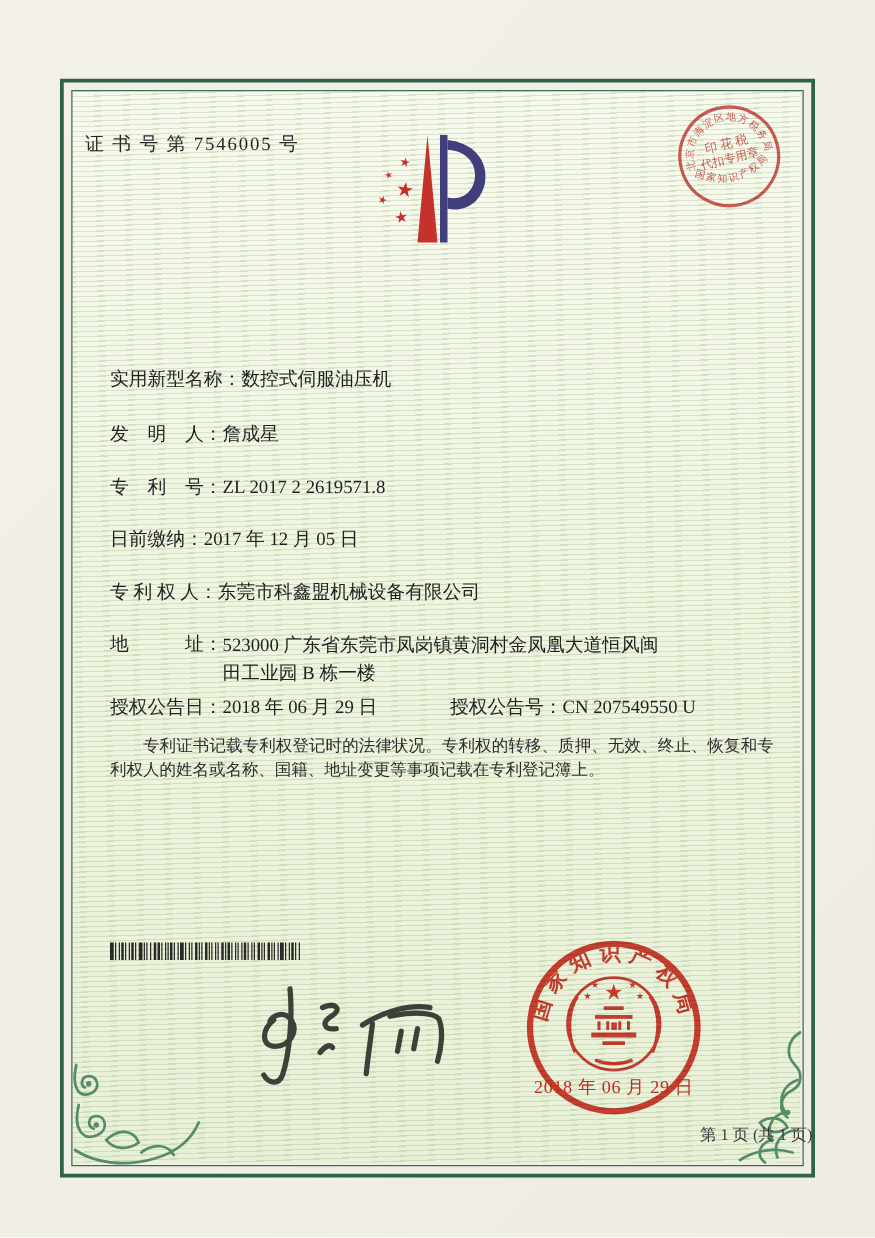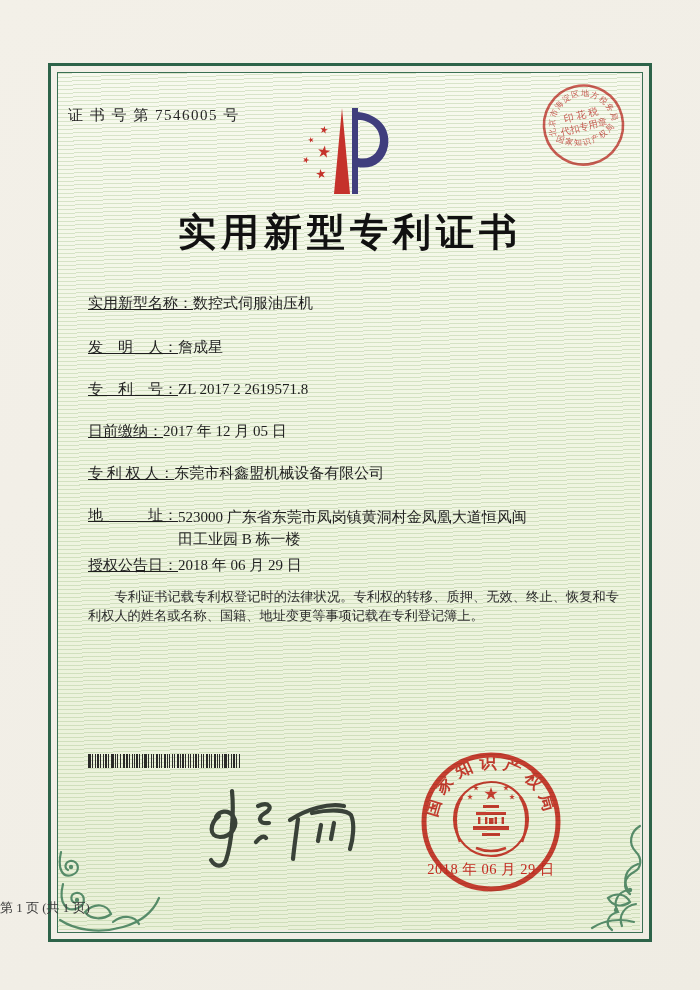--- a/index.html
+++ b/index.html
@@ -14,36 +14,36 @@
     position:absolute;left:58px;top:73px;width:582px;height:857px;z-index:0;
     background:
       repeating-linear-gradient(178deg,rgba(126,168,96,0.26) 0px,rgba(126,168,96,0.26) 1px,rgba(255,255,255,0) 1px,rgba(255,255,255,0) 4px),
       linear-gradient(#f7f9ee 0%,#eef4df 55%,#e9f0d8 100%);
   }
   .abs{position:absolute;}
   .cert-number{left:68px;top:106px;font-size:15px;letter-spacing:1.5px;color:#262626;z-index:3;}
   .title{left:0;top:207px;width:700px;text-align:center;font-size:38px;font-weight:bold;letter-spacing:5px;color:#111;z-index:3;}
   .fields{left:88px;top:294px;width:520px;font-size:15px;z-index:3;}
   .frow{position:absolute;left:0;white-space:nowrap;}
-  .frow .flabel{color:#1f1f1f;text-decoration:underline;}
+  .frow .flabel{color:#1f1f1f;}
   .frow .fvalue{color:#1f1f1f;}
   .fvalue-wrap{display:inline-block;vertical-align:top;white-space:normal;width:358px;line-height:22px;}
   .grant-right{position:absolute;left:272px;top:0;white-space:nowrap;}
   .bodytext{left:88px;top:587px;width:531px;font-size:13.2px;line-height:19px;color:#2c2c2c;text-align:justify;z-index:3;}
   .bodytext p{margin:0;text-indent:2em;}
   .barcode{left:88px;top:754px;height:14px;display:flex;align-items:stretch;z-index:3;}
   .barcode .bar{background:#2a2a28;}
   .signer{left:98px;top:805px;font-size:15px;color:#1e1e1e;z-index:3;}
   .signer .t{letter-spacing:8px;}
   .signer .n{margin-top:9px;letter-spacing:5px;}
   .signature-box{left:195px;top:780px;z-index:4;}
   .seal-box{left:416px;top:747px;z-index:5;mix-blend-mode:multiply;opacity:.94;}
   .seal-date{left:414px;top:860px;width:154px;text-align:center;color:#c32a1f;font-size:14.5px;letter-spacing:.5px;z-index:6;}
   .stamp-box{left:541px;top:82px;z-index:4;transform:rotate(-14deg);opacity:.88;mix-blend-mode:multiply;}
-  .footer{left:0;top:899px;width:650px;text-align:left;font-size:13px;color:#3a3a3a;z-index:3;}
+  .footer{left:0;top:899px;width:650px;text-align:right;font-size:13px;color:#3a3a3a;z-index:3;}
   .flourish-bl{left:57px;top:850px;z-index:2;}
   .flourish-br{left:572px;top:824px;z-index:2;}
   .logo-box{left:294px;top:104px;z-index:3;}
 </style>
 </head>
 <body>
 
 <div class="page">
 
   <div class="paper-inside"></div>
@@ -61,21 +61,20 @@
       <polygon points="58,4 64,4 64,90 58,90" fill="#403e7d"></polygon>
       <path d="M 64,8 C 84,10 97,24 94,42 C 91,58 78,66 64,63 L 64,54 C 78,57 86,47 86,36 C 86,24 76,16 64,16 Z" fill="#403e7d"></path>
       <use href="#star1" transform="translate(30,26) scale(4) rotate(12)" fill="#c5322b"></use>
       <use href="#star1" transform="translate(17,36) scale(3) rotate(-15)" fill="#c5322b"></use>
       <use href="#star1" transform="translate(30,48) scale(6.5) rotate(8)" fill="#c5322b"></use>
       <use href="#star1" transform="translate(12,56) scale(3.4) rotate(20)" fill="#c5322b"></use>
       <use href="#star1" transform="translate(27,70) scale(5) rotate(-10)" fill="#c5322b"></use>
     </svg>
   </div>
 
-  <div class="abs title">实用新型专利证书</div>
 
   <div class="abs fields">
     <div class="frow" style="top:0">
       <span class="flabel">实用新型名称：</span><span class="fvalue">数控式伺服油压机</span>
     </div>
     <div class="frow" style="top:44px">
       <span class="flabel">发　明　人：</span><span class="fvalue">詹成星</span>
     </div>
     <div class="frow" style="top:86px">
       <span class="flabel">专　利　号：</span><span class="fvalue">ZL 2017 2 2619571.8</span>
@@ -84,20 +83,23 @@
       <span class="flabel">日前缴纳：</span><span class="fvalue">2017 年 12 月 05 日</span>
     </div>
     <div class="frow" style="top:170px">
       <span class="flabel">专 利 权 人：</span><span class="fvalue">东莞市科鑫盟机械设备有限公司</span>
     </div>
     <div class="frow" style="top:212px">
       <span class="flabel" style="vertical-align:top">地　　　址：</span><span class="fvalue fvalue-wrap">523000 广东省东莞市凤岗镇黄洞村金凤凰大道恒风闽田工业园 B 栋一楼</span>
     </div>
     <div class="frow" style="top:262px;width:520px">
       <span class="flabel">授权公告日：</span><span class="fvalue">2018 年 06 月 29 日</span>
+      <span class="grant-right">
+        <span class="flabel">授权公告号：</span><span class="fvalue">CN 207549550 U</span>
+      </span>
     </div>
   </div>
 
   <div class="abs bodytext">
     <p>专利证书记载专利权登记时的法律状况。专利权的转移、质押、无效、终止、恢复和专利权人的姓名或名称、国籍、地址变更等事项记载在专利登记簿上。</p>
   </div>
 
   <div class="abs barcode" id="barcode">
       <div class="bar" style="width: 3px; margin-right: 1px;"></div>
       <div class="bar" style="width: 1px; margin-right: 2px;"></div>

